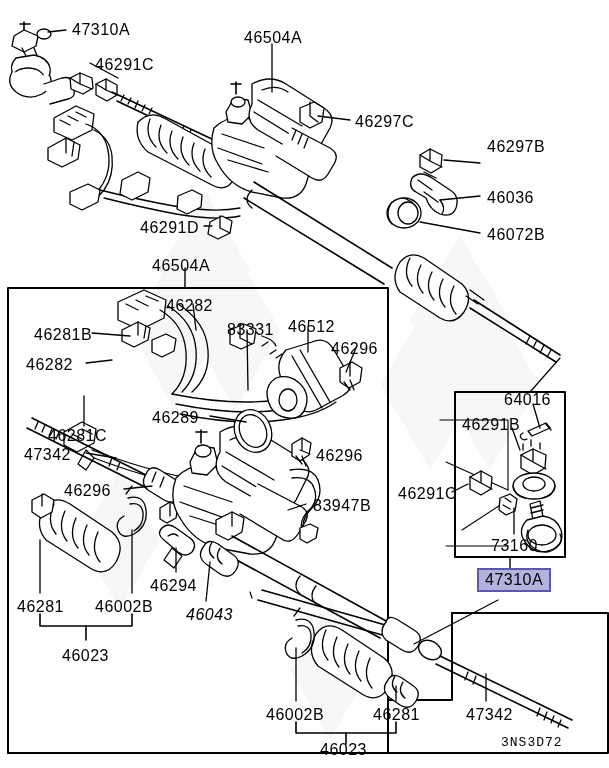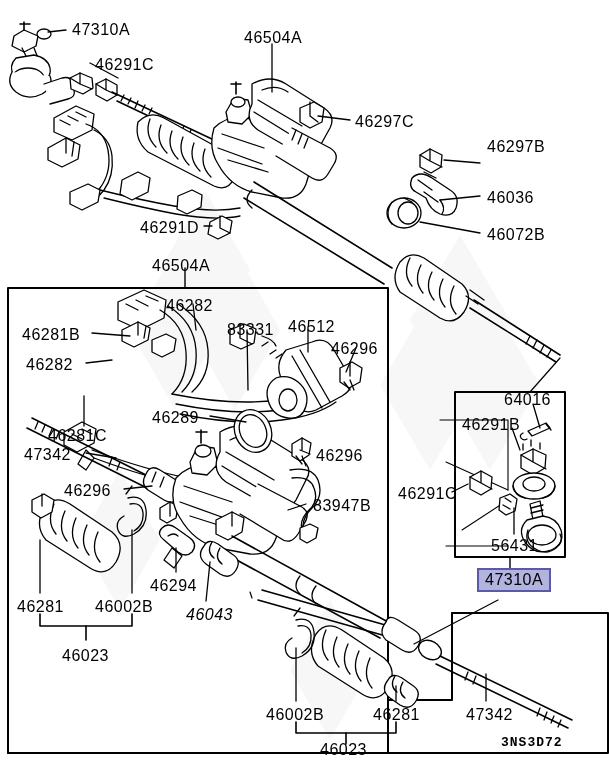--- a/index.html
+++ b/index.html
@@ -1,21 +1,21 @@
 <!DOCTYPE html>
 <html><head>
 <meta charset="utf-8">
 <style>
   html,body{margin:0;padding:0;background:#fff;}
   body{width:609px;height:768px;font-family:"Liberation Sans",sans-serif;}
   #root{position:relative;width:609px;height:768px;background:#ffffff;overflow:hidden;}
   svg.layer{position:absolute;left:0;top:0;width:609px;height:768px;}
   .lbl{position:absolute;font-family:"Liberation Sans",sans-serif;font-size:16px;letter-spacing:.5px;color:#000;white-space:nowrap;line-height:1;}
   .lbl.hl{background:#b3b3e0;border:2px solid #5a5aa8;padding:2px 6px;color:#000;}
-  .code{position:absolute;font-family:"Liberation Mono",monospace;font-size:13px;font-weight:bold;letter-spacing:1px;color:#000;white-space:nowrap;}
+  .code{position:absolute;font-family:"Liberation Mono",monospace;font-size:13px;font-weight:normal;letter-spacing:1px;color:#000;white-space:nowrap;}
   .wm{position:absolute;opacity:.055;}
 </style>
 </head>
 <body>
 
 <div id="root">
 
   <svg class="layer wm" viewBox="0 0 609 768" aria-hidden="true">
     <g fill="#777" stroke="none">
       <path d="M175 250 l45 80 -45 80 -45 -80z"></path>
@@ -372,40 +372,40 @@
   <div class="lbl" style="left:244px;top:30px;">46504A</div>
   <div class="lbl" style="left:355px;top:114px;">46297C</div>
   <div class="lbl" style="left:487px;top:139px;">46297B</div>
   <div class="lbl" style="left:487px;top:190px;">46036</div>
   <div class="lbl" style="left:487px;top:227px;text-align:right;">46072B</div>
   <div class="lbl" style="left:140px;top:220px;">46291D</div>
 
   <div class="lbl" style="left:152px;top:258px;">46504A</div>
   <div class="lbl" style="left:166px;top:298px;">46282</div>
   <div class="lbl" style="left:227px;top:322px;">83331</div>
-  <div class="lbl" style="left:22px;top:327px;">46281B</div>
+  <div class="lbl" style="left:34px;top:327px;">46281B</div>
   <div class="lbl" style="left:26px;top:357px;">46282</div>
   <div class="lbl" style="left:48px;top:383px;margin-top:45px;">46281C</div>
   <div class="lbl" style="left:152px;top:410px;">46289</div>
   <div class="lbl" style="left:24px;top:447px;">47342</div>
   <div class="lbl" style="left:64px;top:483px;">46296</div>
   <div class="lbl" style="left:288px;top:319px;">46512</div>
   <div class="lbl" style="left:331px;top:341px;">46296</div>
   <div class="lbl" style="left:316px;top:448px;">46296</div>
   <div class="lbl" style="left:313px;top:498px;">83947B</div>
   <div class="lbl" style="left:150px;top:578px;">46294</div>
   <div class="lbl" style="left:186px;top:607px;font-style:italic;">46043</div>
   <div class="lbl" style="left:17px;top:599px;">46281</div>
   <div class="lbl" style="left:95px;top:599px;">46002B</div>
   <div class="lbl" style="left:62px;top:648px;">46023</div>
 
   <div class="lbl" style="left:504px;top:392px;">64016</div>
   <div class="lbl" style="left:462px;top:417px;">46291B</div>
   <div class="lbl" style="left:398px;top:486px;">46291C</div>
-  <div class="lbl" style="left:491px;top:538px;">56431</div>
+  <div class="lbl" style="left:491px;top:538px;">73160</div>
 
   <div class="lbl" style="left:266px;top:707px;">46002B</div>
   <div class="lbl" style="left:373px;top:707px;">46281</div>
   <div class="lbl" style="left:466px;top:707px;">47342</div>
   <div class="lbl" style="left:320px;top:742px;">46023</div>
 
   <div class="lbl hl" style="left:477px;top:568px;">47310A</div>
 
   <div class="code" style="left:501px;top:735px;">3NS3D72</div>
 </div>

